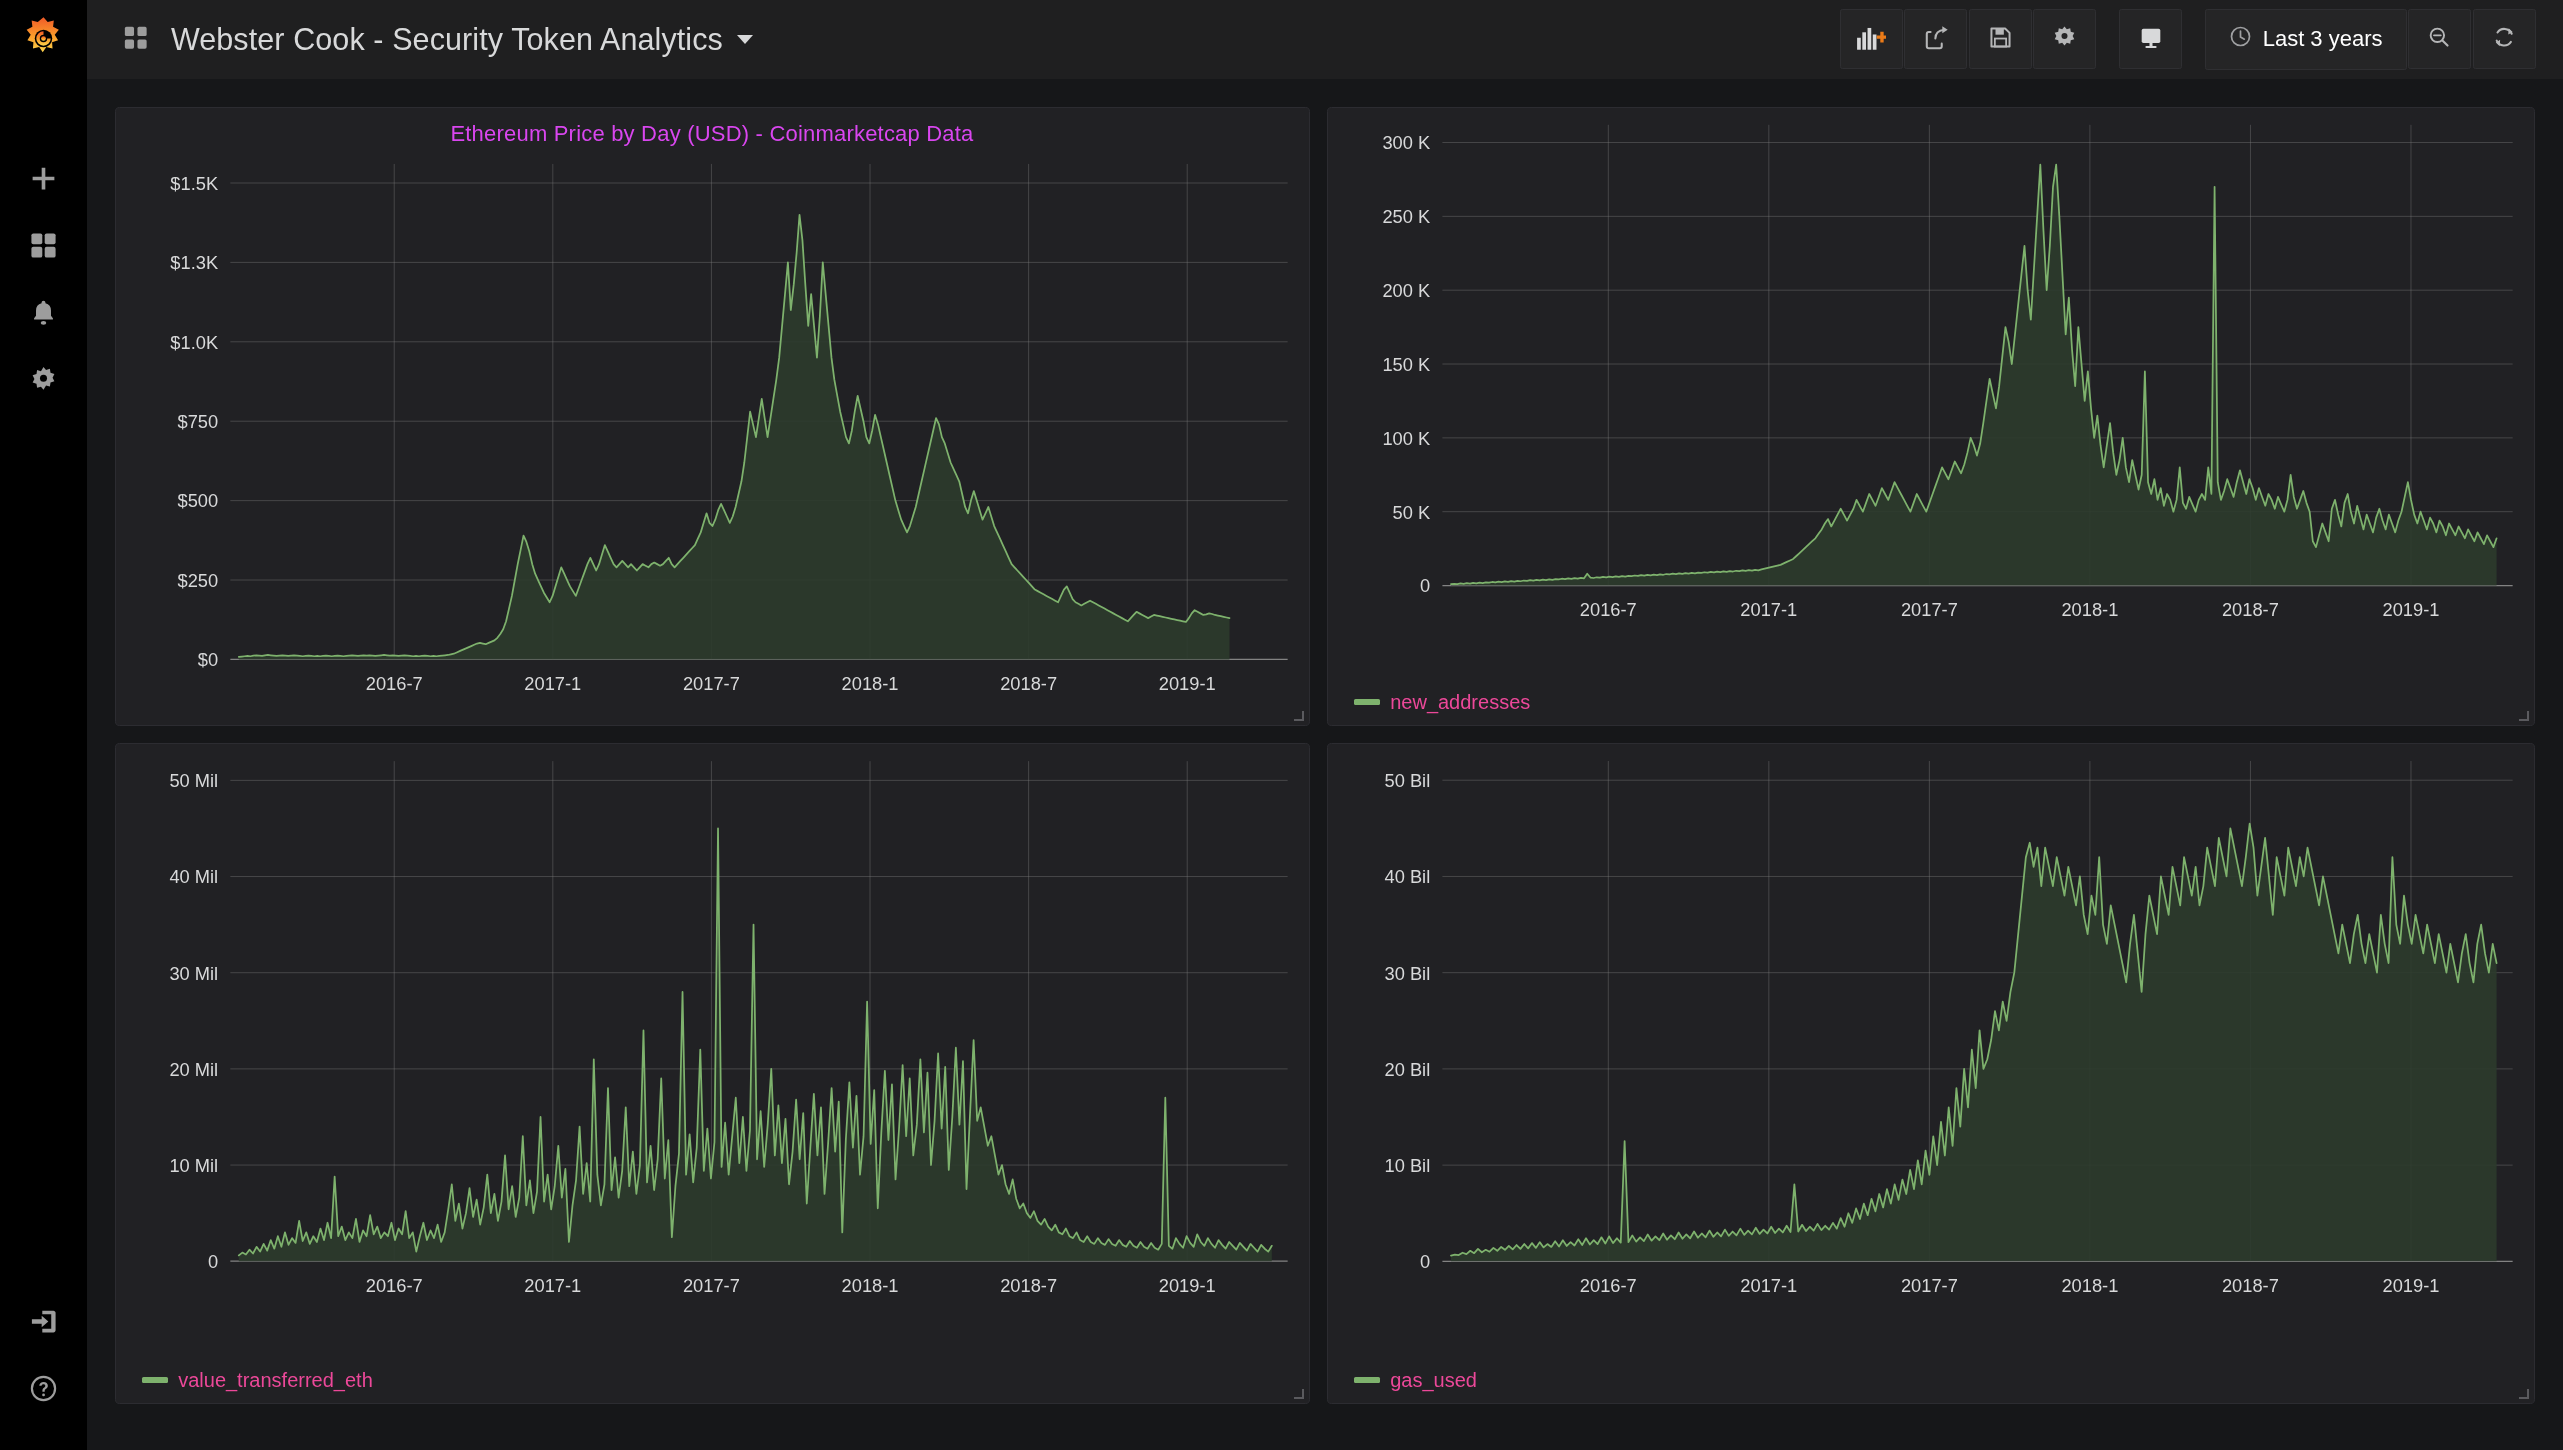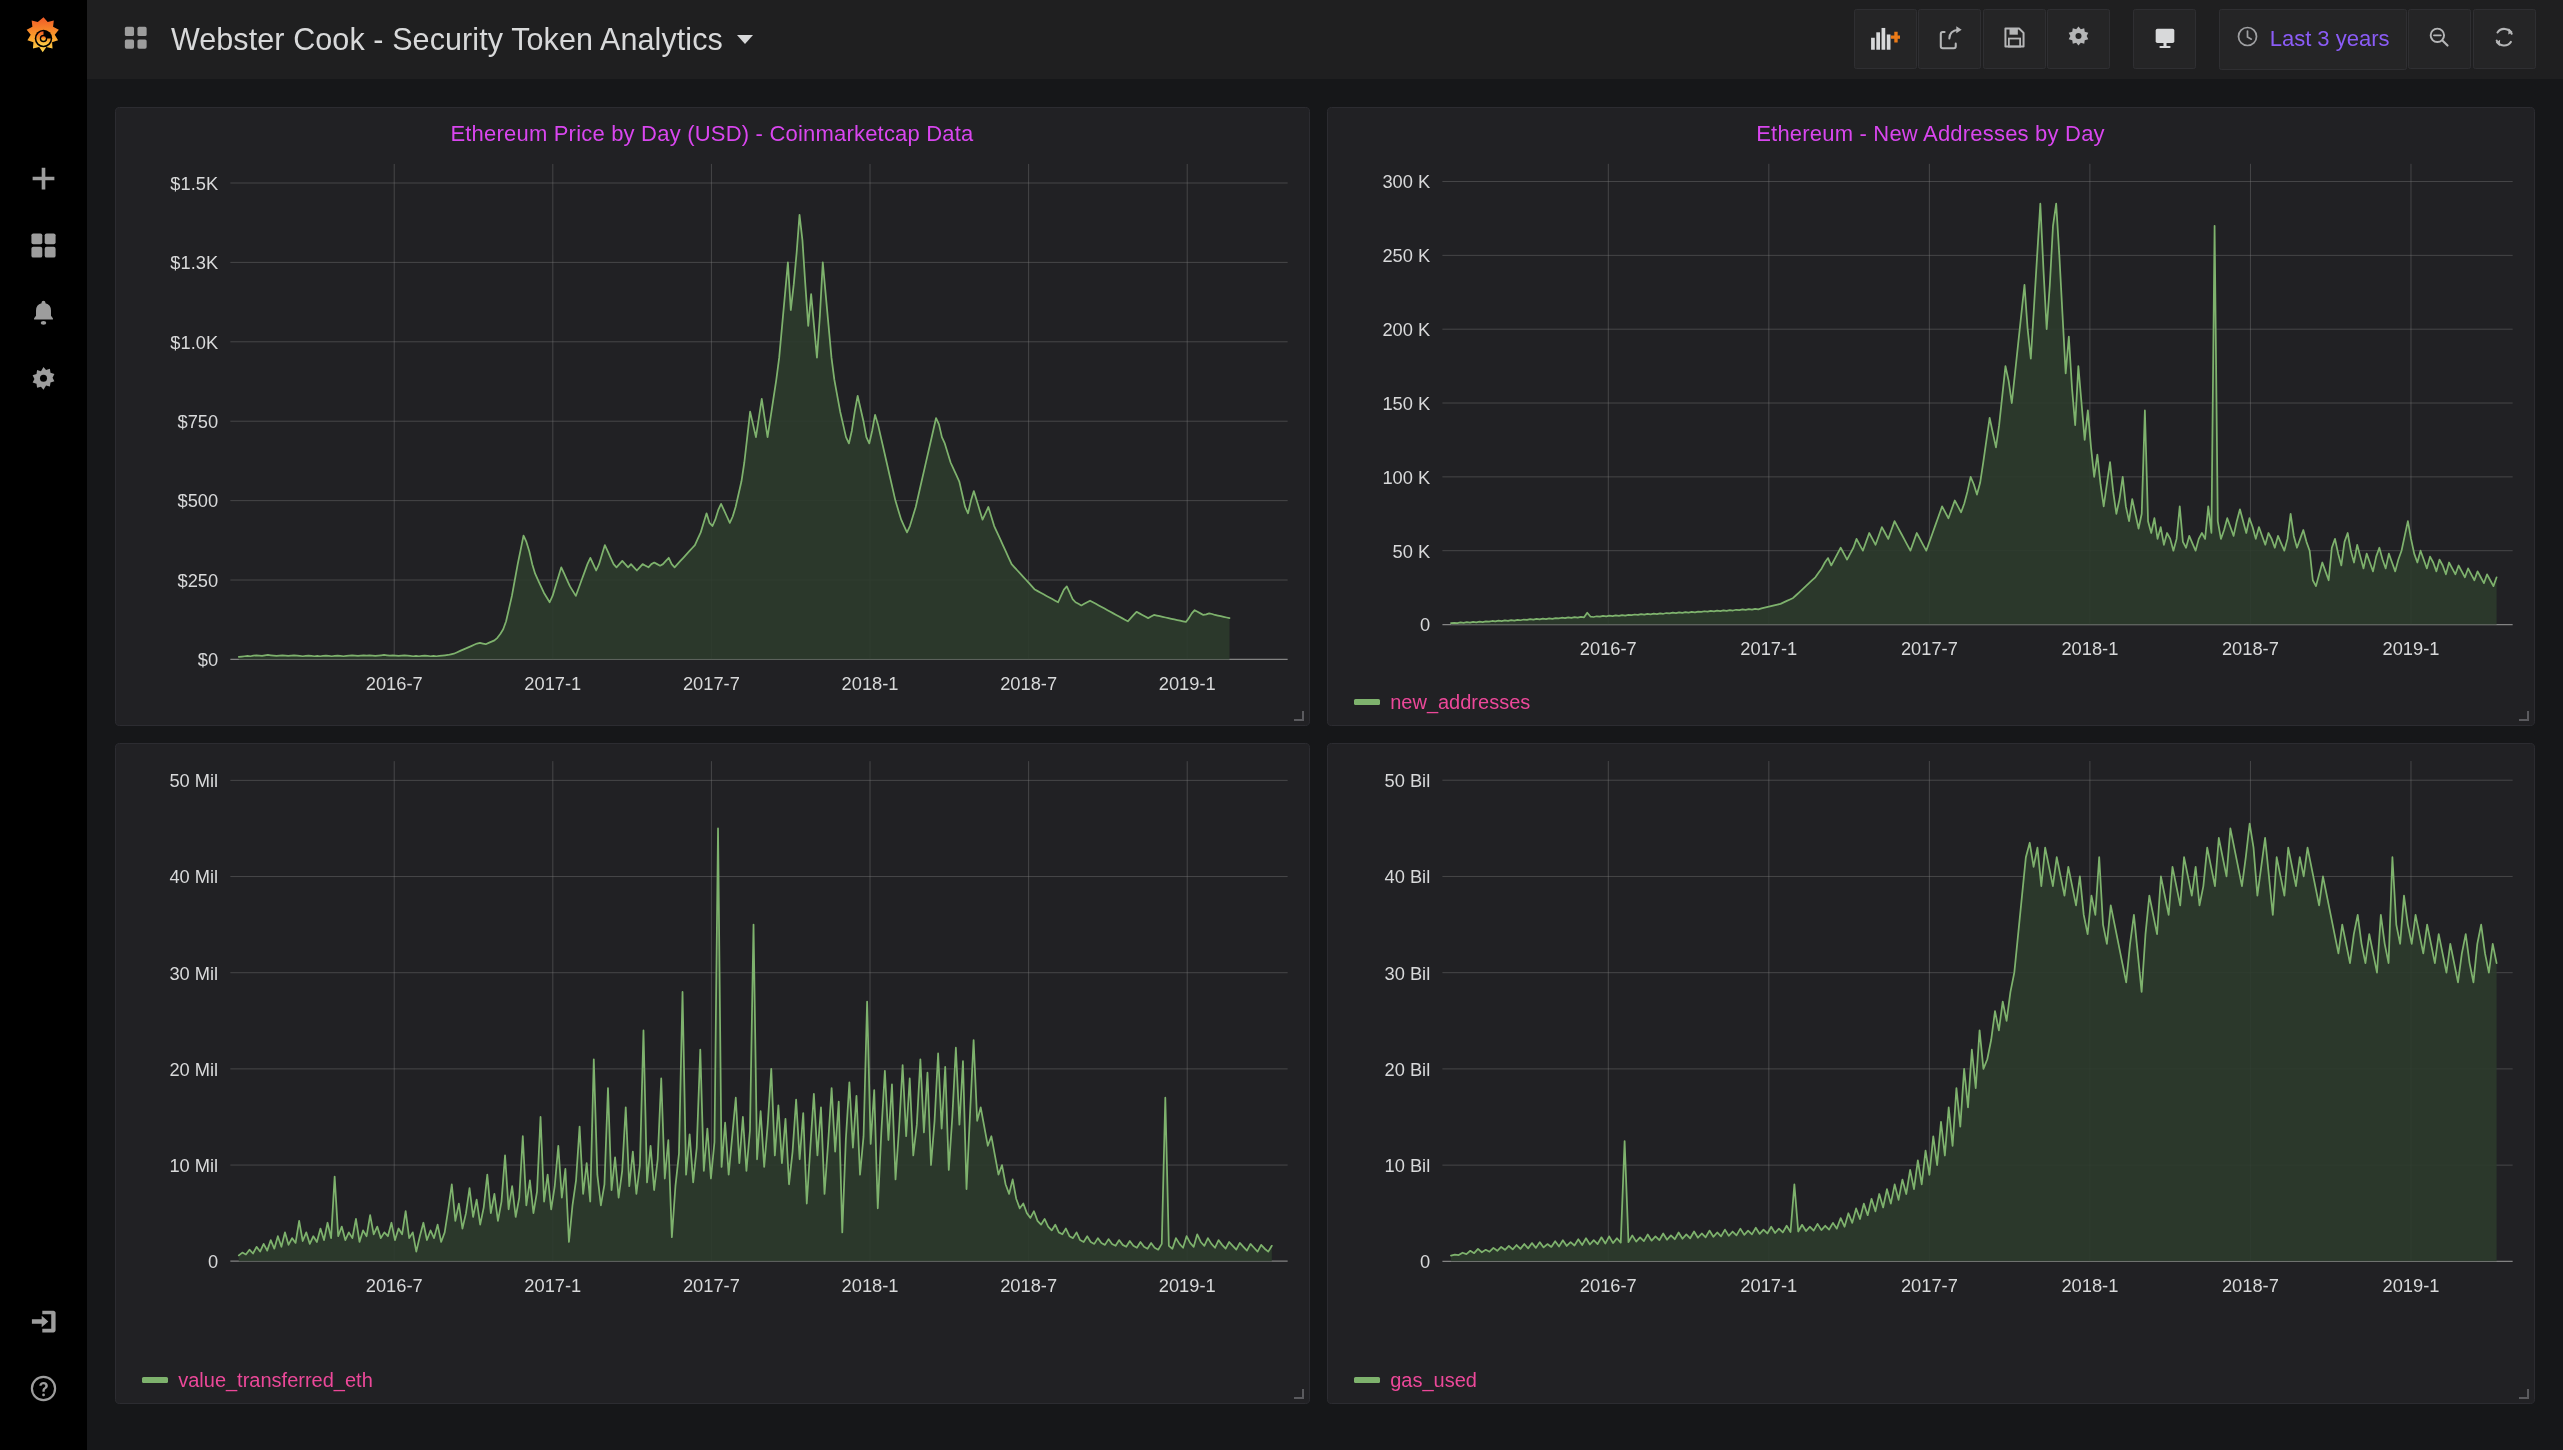--- a/index.html
+++ b/index.html
@@ -63,25 +63,25 @@
   .tb-btn {
     height: 60px; min-width: 63px;
     background: #252526;
     border: 0.8px solid #2f2f32;
     display: flex; align-items: center; justify-content: center;
     cursor: pointer; margin-right: 1.5px;
     border-radius: 2.3px;
   }
   .tb-spacer { width: 21.4px; }
   .tb-time {
-    height: 61px; padding: 0 16px;
+    height: 61px; padding: 0 23px;
     background: #252526; border: 0.8px solid #2f2f32;
     display: flex; align-items: center; gap: 10.7px;
     cursor: pointer; margin-right: 1.5px; border-radius: 2.3px;
-    color: #8b5cf6; font-size: 22px; white-space: nowrap;
+    color: #ffffff; font-size: 22px; white-space: nowrap;
   }
 
   
   #dash-area {
     position: absolute; left: 87px; top: 79px;
     width: 2476px; height: 1372px;
     padding: 27.5px 27.5px 0 27.5px;
   }
   .panel-row { display: flex; gap: 17px; }
   .panel {
@@ -332,21 +332,20 @@
             <text x="1197.185" y="712" text-anchor="middle" class="axis-label">2018-7</text>
             <line x1="1405.2350000000001" y1="22" x2="1405.2350000000001" y2="672" stroke="#7a7a7a" stroke-width="1" opacity="0.55"></line>
             <text x="1405.2350000000001" y="712" text-anchor="middle" class="axis-label">2019-1</text>
             <path d="M161.096,672L161.10,668.67L164.91,668.25L168.72,667.83L172.53,667.42L176.34,667.83L180.15,667.00L183.96,666.58L187.77,667.00L191.59,667.42L195.40,666.58L199.21,666.17L203.02,666.58L206.83,667.00L210.64,667.42L214.45,667.00L218.26,666.58L222.08,667.00L225.89,667.42L229.70,667.00L233.51,666.58L237.32,667.00L241.13,667.42L244.94,667.83L248.75,667.42L252.56,667.00L256.38,667.42L260.19,667.83L264.00,667.42L267.81,667.83L271.62,667.42L275.43,667.00L279.24,667.42L283.05,667.83L286.87,667.42L290.68,667.00L294.49,667.42L298.30,667.83L302.11,667.42L305.92,667.00L309.73,666.58L313.54,667.00L317.36,667.42L321.17,667.00L324.98,666.58L328.79,667.00L332.60,666.58L336.41,667.00L340.22,667.42L344.03,667.00L347.84,666.58L351.66,666.17L355.47,666.58L359.28,667.00L363.09,666.58L366.90,667.00L370.71,667.42L374.52,667.00L378.33,666.58L382.15,667.00L385.96,667.42L389.77,667.83L393.58,667.42L397.39,667.83L401.20,667.42L405.01,667.00L408.82,667.42L412.64,667.83L416.45,667.42L420.26,667.83L424.07,667.42L427.88,667.00L431.69,666.58L435.50,666.17L439.31,665.33L443.12,664.50L446.94,662.83L450.75,661.17L454.56,659.50L458.37,657.83L462.18,656.17L465.99,654.50L469.80,652.83L473.61,651.17L477.43,650.33L481.24,651.17L485.05,652.00L488.86,650.33L492.67,648.67L496.48,647.00L500.29,643.67L504.10,638.67L507.92,632.42L511.73,622.00L515.54,605.33L519.35,588.67L523.16,567.83L526.97,547.00L530.78,528.25L534.59,509.50L538.40,517.83L542.22,530.33L546.03,547.00L549.84,559.50L553.65,567.83L557.46,576.17L561.27,584.50L565.08,590.75L568.89,597.00L572.71,588.67L576.52,576.17L580.33,563.67L584.14,551.17L587.95,559.50L591.76,567.83L595.57,576.17L599.38,582.42L603.20,588.67L607.01,578.25L610.82,567.83L614.63,557.42L618.44,547.00L622.25,538.67L626.06,547.00L629.87,555.33L633.68,547.00L637.50,534.50L641.31,522.00L645.12,530.33L648.93,538.67L652.74,547.00L656.55,551.17L660.36,547.00L664.17,542.83L667.99,547.00L671.80,551.17L675.61,547.00L679.42,551.17L683.23,555.33L687.04,551.17L690.85,547.00L694.66,549.08L698.48,551.17L702.29,547.00L706.10,544.92L709.91,547.00L713.72,549.08L717.53,547.00L721.34,542.83L725.15,538.67L728.96,547.00L732.78,551.17L736.59,547.00L740.40,542.83L744.21,538.67L748.02,534.50L751.83,530.33L755.64,526.17L759.45,522.00L763.27,513.67L767.08,505.33L770.89,492.83L774.70,480.33L778.51,492.83L782.32,497.00L786.13,488.67L789.94,476.17L793.76,467.83L797.57,476.17L801.38,484.50L805.19,492.83L809.00,484.50L812.81,472.00L816.62,455.33L820.43,438.67L824.24,413.67L828.06,380.33L831.87,347.00L835.68,363.67L839.49,380.33L843.30,355.33L847.11,330.33L850.92,355.33L854.73,380.33L858.55,355.33L862.36,330.33L866.17,305.33L869.98,276.17L873.79,234.50L877.60,192.83L881.41,151.17L885.22,213.67L889.04,180.33L892.85,138.67L896.66,88.67L900.47,122.00L904.28,180.33L908.09,234.50L911.90,192.83L915.71,234.50L919.52,276.17L923.34,222.00L927.15,151.17L930.96,192.83L934.77,234.50L938.58,276.17L942.39,305.33L946.20,326.17L950.01,347.00L953.83,363.67L957.64,380.33L961.45,388.67L965.26,372.00L969.07,347.00L972.88,326.17L976.69,342.83L980.50,359.50L984.32,380.33L988.13,388.67L991.94,372.00L995.75,351.17L999.56,363.67L1003.37,380.33L1007.18,397.00L1010.99,413.67L1014.80,430.33L1018.62,447.00L1022.43,463.67L1026.24,476.17L1030.05,488.67L1033.86,497.00L1037.67,505.33L1041.48,497.00L1045.29,484.50L1049.11,472.00L1052.92,455.33L1056.73,438.67L1060.54,422.00L1064.35,405.33L1068.16,388.67L1071.97,372.00L1075.78,355.33L1079.60,363.67L1083.41,380.33L1087.22,388.67L1091.03,401.17L1094.84,413.67L1098.65,422.00L1102.46,430.33L1106.27,438.67L1110.08,455.33L1113.90,472.00L1117.71,480.33L1121.52,463.67L1125.33,451.17L1129.14,463.67L1132.95,476.17L1136.76,488.67L1140.57,480.33L1144.39,472.00L1148.20,484.50L1152.01,497.00L1155.82,505.33L1159.63,513.67L1163.44,522.00L1167.25,530.33L1171.06,538.67L1174.88,547.00L1178.69,551.17L1182.50,555.33L1186.31,559.50L1190.12,563.67L1193.93,567.83L1197.74,572.00L1201.55,576.17L1205.36,580.33L1209.18,582.42L1212.99,584.50L1216.80,586.58L1220.61,588.67L1224.42,590.75L1228.23,592.83L1232.04,594.92L1235.85,597.00L1239.67,588.67L1243.48,580.33L1247.29,576.17L1251.10,584.50L1254.91,592.83L1258.72,597.00L1262.53,599.08L1266.34,601.17L1270.16,599.08L1273.97,597.00L1277.78,594.92L1281.59,597.00L1285.40,599.08L1289.21,601.17L1293.02,603.25L1296.83,605.33L1300.64,607.42L1304.46,609.50L1308.27,611.58L1312.08,613.67L1315.89,615.75L1319.70,617.83L1323.51,619.92L1327.32,622.00L1331.13,617.83L1334.95,613.67L1338.76,609.50L1342.57,611.58L1346.38,613.67L1350.19,615.75L1354.00,617.83L1357.81,615.75L1361.62,613.67L1365.44,614.50L1369.25,615.33L1373.06,616.17L1376.87,617.00L1380.68,617.83L1384.49,618.67L1388.30,619.50L1392.11,620.33L1395.92,621.17L1399.74,622.00L1403.55,622.83L1407.36,617.83L1411.17,611.58L1414.98,607.42L1418.79,609.50L1422.60,611.58L1426.41,613.67L1430.23,612.83L1434.04,611.58L1437.85,612.42L1441.66,613.67L1445.47,614.50L1449.28,615.33L1453.09,616.17L1456.90,617.00L1460.71,617.83L1460.715,672Z" fill="#2c3b2c" opacity="0.9" stroke="none"></path>
             <path d="M161.10,668.67L164.91,668.25L168.72,667.83L172.53,667.42L176.34,667.83L180.15,667.00L183.96,666.58L187.77,667.00L191.59,667.42L195.40,666.58L199.21,666.17L203.02,666.58L206.83,667.00L210.64,667.42L214.45,667.00L218.26,666.58L222.08,667.00L225.89,667.42L229.70,667.00L233.51,666.58L237.32,667.00L241.13,667.42L244.94,667.83L248.75,667.42L252.56,667.00L256.38,667.42L260.19,667.83L264.00,667.42L267.81,667.83L271.62,667.42L275.43,667.00L279.24,667.42L283.05,667.83L286.87,667.42L290.68,667.00L294.49,667.42L298.30,667.83L302.11,667.42L305.92,667.00L309.73,666.58L313.54,667.00L317.36,667.42L321.17,667.00L324.98,666.58L328.79,667.00L332.60,666.58L336.41,667.00L340.22,667.42L344.03,667.00L347.84,666.58L351.66,666.17L355.47,666.58L359.28,667.00L363.09,666.58L366.90,667.00L370.71,667.42L374.52,667.00L378.33,666.58L382.15,667.00L385.96,667.42L389.77,667.83L393.58,667.42L397.39,667.83L401.20,667.42L405.01,667.00L408.82,667.42L412.64,667.83L416.45,667.42L420.26,667.83L424.07,667.42L427.88,667.00L431.69,666.58L435.50,666.17L439.31,665.33L443.12,664.50L446.94,662.83L450.75,661.17L454.56,659.50L458.37,657.83L462.18,656.17L465.99,654.50L469.80,652.83L473.61,651.17L477.43,650.33L481.24,651.17L485.05,652.00L488.86,650.33L492.67,648.67L496.48,647.00L500.29,643.67L504.10,638.67L507.92,632.42L511.73,622.00L515.54,605.33L519.35,588.67L523.16,567.83L526.97,547.00L530.78,528.25L534.59,509.50L538.40,517.83L542.22,530.33L546.03,547.00L549.84,559.50L553.65,567.83L557.46,576.17L561.27,584.50L565.08,590.75L568.89,597.00L572.71,588.67L576.52,576.17L580.33,563.67L584.14,551.17L587.95,559.50L591.76,567.83L595.57,576.17L599.38,582.42L603.20,588.67L607.01,578.25L610.82,567.83L614.63,557.42L618.44,547.00L622.25,538.67L626.06,547.00L629.87,555.33L633.68,547.00L637.50,534.50L641.31,522.00L645.12,530.33L648.93,538.67L652.74,547.00L656.55,551.17L660.36,547.00L664.17,542.83L667.99,547.00L671.80,551.17L675.61,547.00L679.42,551.17L683.23,555.33L687.04,551.17L690.85,547.00L694.66,549.08L698.48,551.17L702.29,547.00L706.10,544.92L709.91,547.00L713.72,549.08L717.53,547.00L721.34,542.83L725.15,538.67L728.96,547.00L732.78,551.17L736.59,547.00L740.40,542.83L744.21,538.67L748.02,534.50L751.83,530.33L755.64,526.17L759.45,522.00L763.27,513.67L767.08,505.33L770.89,492.83L774.70,480.33L778.51,492.83L782.32,497.00L786.13,488.67L789.94,476.17L793.76,467.83L797.57,476.17L801.38,484.50L805.19,492.83L809.00,484.50L812.81,472.00L816.62,455.33L820.43,438.67L824.24,413.67L828.06,380.33L831.87,347.00L835.68,363.67L839.49,380.33L843.30,355.33L847.11,330.33L850.92,355.33L854.73,380.33L858.55,355.33L862.36,330.33L866.17,305.33L869.98,276.17L873.79,234.50L877.60,192.83L881.41,151.17L885.22,213.67L889.04,180.33L892.85,138.67L896.66,88.67L900.47,122.00L904.28,180.33L908.09,234.50L911.90,192.83L915.71,234.50L919.52,276.17L923.34,222.00L927.15,151.17L930.96,192.83L934.77,234.50L938.58,276.17L942.39,305.33L946.20,326.17L950.01,347.00L953.83,363.67L957.64,380.33L961.45,388.67L965.26,372.00L969.07,347.00L972.88,326.17L976.69,342.83L980.50,359.50L984.32,380.33L988.13,388.67L991.94,372.00L995.75,351.17L999.56,363.67L1003.37,380.33L1007.18,397.00L1010.99,413.67L1014.80,430.33L1018.62,447.00L1022.43,463.67L1026.24,476.17L1030.05,488.67L1033.86,497.00L1037.67,505.33L1041.48,497.00L1045.29,484.50L1049.11,472.00L1052.92,455.33L1056.73,438.67L1060.54,422.00L1064.35,405.33L1068.16,388.67L1071.97,372.00L1075.78,355.33L1079.60,363.67L1083.41,380.33L1087.22,388.67L1091.03,401.17L1094.84,413.67L1098.65,422.00L1102.46,430.33L1106.27,438.67L1110.08,455.33L1113.90,472.00L1117.71,480.33L1121.52,463.67L1125.33,451.17L1129.14,463.67L1132.95,476.17L1136.76,488.67L1140.57,480.33L1144.39,472.00L1148.20,484.50L1152.01,497.00L1155.82,505.33L1159.63,513.67L1163.44,522.00L1167.25,530.33L1171.06,538.67L1174.88,547.00L1178.69,551.17L1182.50,555.33L1186.31,559.50L1190.12,563.67L1193.93,567.83L1197.74,572.00L1201.55,576.17L1205.36,580.33L1209.18,582.42L1212.99,584.50L1216.80,586.58L1220.61,588.67L1224.42,590.75L1228.23,592.83L1232.04,594.92L1235.85,597.00L1239.67,588.67L1243.48,580.33L1247.29,576.17L1251.10,584.50L1254.91,592.83L1258.72,597.00L1262.53,599.08L1266.34,601.17L1270.16,599.08L1273.97,597.00L1277.78,594.92L1281.59,597.00L1285.40,599.08L1289.21,601.17L1293.02,603.25L1296.83,605.33L1300.64,607.42L1304.46,609.50L1308.27,611.58L1312.08,613.67L1315.89,615.75L1319.70,617.83L1323.51,619.92L1327.32,622.00L1331.13,617.83L1334.95,613.67L1338.76,609.50L1342.57,611.58L1346.38,613.67L1350.19,615.75L1354.00,617.83L1357.81,615.75L1361.62,613.67L1365.44,614.50L1369.25,615.33L1373.06,616.17L1376.87,617.00L1380.68,617.83L1384.49,618.67L1388.30,619.50L1392.11,620.33L1395.92,621.17L1399.74,622.00L1403.55,622.83L1407.36,617.83L1411.17,611.58L1414.98,607.42L1418.79,609.50L1422.60,611.58L1426.41,613.67L1430.23,612.83L1434.04,611.58L1437.85,612.42L1441.66,613.67L1445.47,614.50L1449.28,615.33L1453.09,616.17L1456.90,617.00L1460.71,617.83" fill="none" stroke="#7eb26d" stroke-width="2.3" stroke-linejoin="round" stroke-linecap="round"></path>
           </svg>
         </div>
       <div class="resize-grip"></div>
     </div>
     <div class="panel" id="panel-1" style="width:1208px;height:619px;">
-      <div class="panel-title">Ethereum - New Addresses by Day</div>
       <div class="graph-wrap" style="height:534px;">
           <svg viewBox="0 0 1581 700" width="1206" height="534">
             <line x1="150" y1="626" x2="1553" y2="626" stroke="#8e8e8e" stroke-width="1.6" opacity="0.9"></line>
             <text x="134" y="635" text-anchor="end" class="axis-label">0</text>
             <line x1="150" y1="529.2051282051282" x2="1553" y2="529.2051282051282" stroke="#7a7a7a" stroke-width="1" opacity="0.55"></line>
             <text x="134" y="538.2051282051282" text-anchor="end" class="axis-label">50 K</text>
             <line x1="150" y1="432.41025641025635" x2="1553" y2="432.41025641025635" stroke="#7a7a7a" stroke-width="1" opacity="0.55"></line>
             <text x="134" y="441.41025641025635" text-anchor="end" class="axis-label">100 K</text>
             <line x1="150" y1="335.6153846153846" x2="1553" y2="335.6153846153846" stroke="#7a7a7a" stroke-width="1" opacity="0.55"></line>
             <text x="134" y="344.6153846153846" text-anchor="end" class="axis-label">150 K</text>

